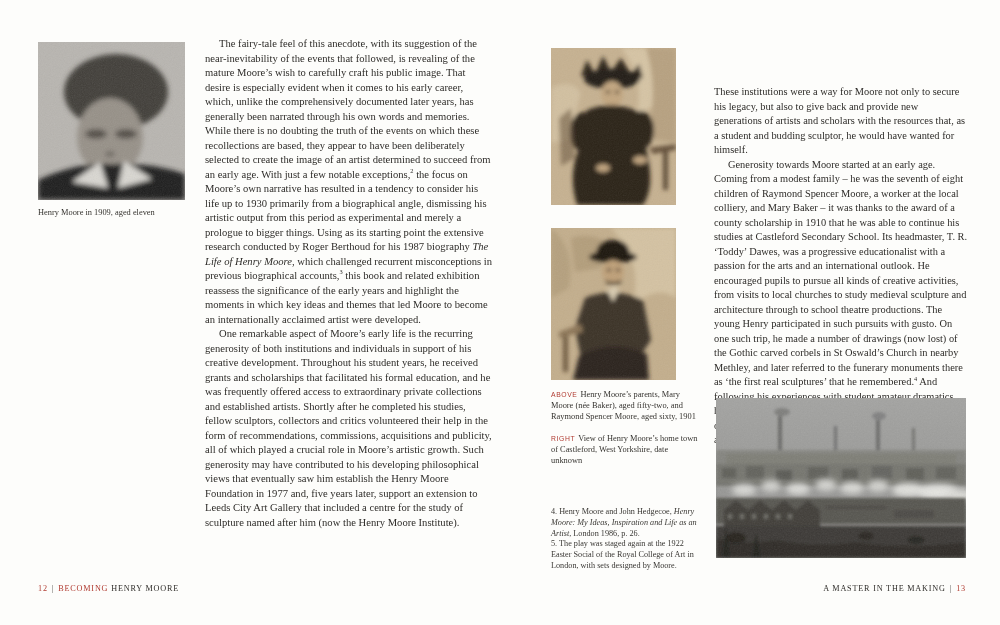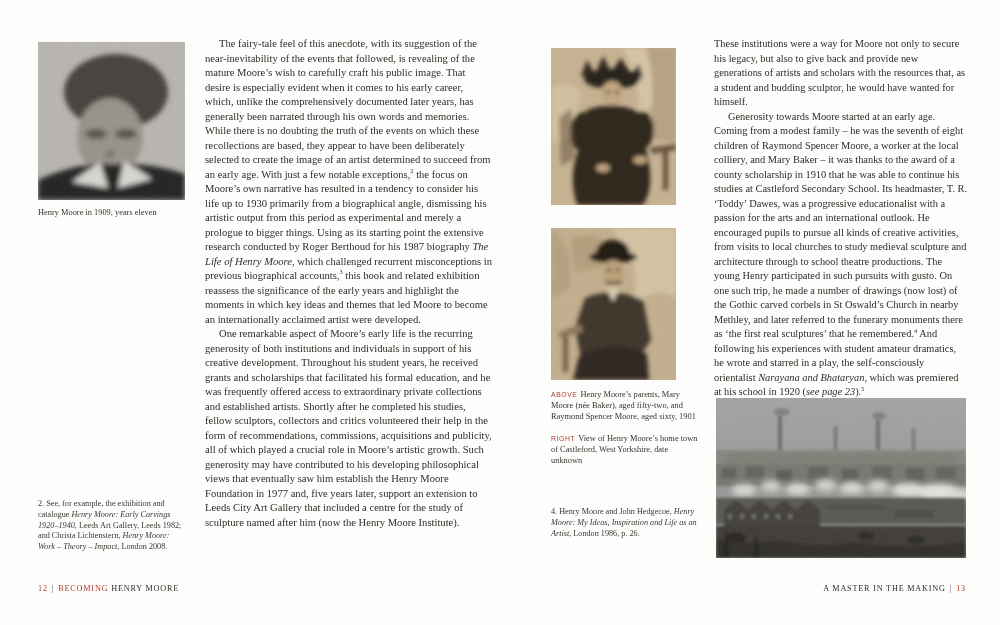--- a/index.html
+++ b/index.html
@@ -7,21 +7,21 @@
     width:1000px;height:625px;position:relative;overflow:hidden;
     background:#fdfdfb;
     font-family:"Liberation Serif","DejaVu Serif",serif;
     color:#2e2c29;
     -webkit-font-smoothing:antialiased;
   }
   .abs{position:absolute;}
   
   .bodycol{font-size:10.6px;line-height:14.5px;text-align:left;}
   .bodycol p{margin:0;text-indent:14px;}
-  .bodycol p.no-indent{text-indent:0;}
+  .bodycol p.no-indent{text-indent:0;margin-top:48px;}
   sup{font-size:0.6em;vertical-align:super;line-height:0;}
   
   .caption{font-size:8.4px;line-height:11px;color:#35332f;}
   .cap-label{
     font-size:6.8px;letter-spacing:0.6px;color:#b03a30;
     font-family:"Liberation Sans","DejaVu Sans",sans-serif;
     margin-right:3px;
   }
   .cap-block{margin-bottom:11px;}
   
@@ -64,24 +64,23 @@
       <ellipse cx="72" cy="112" rx="5" ry="3" fill="#6b655d"></ellipse>
       <path d="M58,126 Q72,132 88,125 L88,130 Q72,136 58,131 Z" fill="#5a544c"></path>
       <path d="M0,158 L0,138 Q40,120 74,122 Q112,120 147,132 L147,158 Z" fill="#1f1d1a"></path>
       <path d="M34,140 L62,120 L70,146 Z" fill="#d9d7d1"></path>
       <path d="M114,137 L86,119 L80,146 Z" fill="#d9d7d1"></path>
     </g>
     <rect width="147" height="158" filter="url(#noiseA)" opacity="0.14"></rect>
   </svg>
 </div>
 
-<div class="abs caption" style="left:38px;top:207px;width:170px;">Henry Moore in 1909, years eleven</div>
+<div class="abs caption" style="left:38px;top:207px;width:170px;">Henry Moore in 1909, aged eleven</div>
 
 <div class="abs footnotes" style="left:38px;top:499px;width:150px;">
-  <p class="fn">2. See, for example, the exhibition and catalogue <i>Henry Moore: Early Carvings 1920–1940</i>, Leeds Art Gallery, Leeds 1982; and Christa Lichtenstern, <i>Henry Moore: Work – Theory – Impact</i>, London 2008.</p>
 </div>
 
 <div class="abs bodycol" style="left:205px;top:37px;width:288px;">
   <p>The fairy-tale feel of this anecdote, with its suggestion of the near-inevitability of the events that followed, is revealing of the mature Moore’s wish to carefully craft his public image. That desire is especially evident when it comes to his early career, which, unlike the comprehensively documented later years, has generally been narrated through his own words and memories. While there is no doubting the truth of the events on which these recollections are based, they appear to have been deliberately selected to create the image of an artist determined to succeed from an early age. With just a few notable exceptions,<sup>2</sup> the focus on Moore’s own narrative has resulted in a tendency to consider his life up to 1930 primarily from a biographical angle, dismissing his artistic output from this period as experimental and merely a prologue to bigger things. Using as its starting point the extensive research conducted by Roger Berthoud for his 1987 biography <i>The Life of Henry Moore</i>, which challenged recurrent misconceptions in previous biographical accounts,<sup>3</sup> this book and related exhibition reassess the significance of the early years and highlight the moments in which key ideas and themes that led Moore to become an internationally acclaimed artist were developed.</p>
   <p>One remarkable aspect of Moore’s early life is the recurring generosity of both institutions and individuals in support of his creative development. Throughout his student years, he received grants and scholarships that facilitated his formal education, and he was frequently offered access to extraordinary private collections and established artists. Shortly after he completed his studies, fellow sculptors, collectors and critics volunteered their help in the form of recommendations, commissions, acquisitions and publicity, all of which played a crucial role in Moore’s artistic growth. Such generosity may have contributed to his developing philosophical views that eventually saw him establish the Henry Moore Foundation in 1977 and, five years later, support an extension to Leeds City Art Gallery that included a centre for the study of sculpture named after him (now the Henry Moore Institute).</p>
 </div>
 
 <div class="abs folio" style="left:38px;top:584px;">
   <span class="red">12</span><span class="bar">|</span><span class="red">BECOMING</span>
   <span>HENRY MOORE</span>
@@ -157,20 +156,21 @@
   <div class="caption cap-block">
     <span class="cap-label">ABOVE</span><span>Henry Moore’s parents, Mary Moore (née Baker), aged fifty-two, and Raymond Spencer Moore, aged sixty, 1901</span>
   </div>
   <div class="caption cap-block">
     <span class="cap-label">RIGHT</span><span>View of Henry Moore’s home town of Castleford, West Yorkshire, date unknown</span>
   </div>
 </div>
 
 <div class="abs footnotes" style="left:551px;top:507px;width:155px;">
   <p class="fn">4. Henry Moore and John Hedgecoe, <i>Henry Moore: My Ideas, Inspiration and Life as an Artist</i>, London 1986, p. 26.</p>
+  <p class="fn">5. The play was staged again at the 1922 Easter Social of the Royal College of Art in London, with sets designed by Moore.</p>
 </div>
 
 <div class="abs bodycol" style="left:714px;top:37px;width:254px;font-size:10.4px;">
   <p class="no-indent">These institutions were a way for Moore not only to secure his legacy, but also to give back and provide new generations of artists and scholars with the resources that, as a student and budding sculptor, he would have wanted for himself.</p>
   <p>Generosity towards Moore started at an early age. Coming from a modest family – he was the seventh of eight children of Raymond Spencer Moore, a worker at the local colliery, and Mary Baker – it was thanks to the award of a county scholarship in 1910 that he was able to continue his studies at Castleford Secondary School. Its headmaster, T. R. ‘Toddy’ Dawes, was a progressive educationalist with a passion for the arts and an international outlook. He encouraged pupils to pursue all kinds of creative activities, from visits to local churches to study medieval sculpture and architecture through to school theatre productions. The young Henry participated in such pursuits with gusto. On one such trip, he made a number of drawings (now lost) of the Gothic carved corbels in St Oswald’s Church in nearby Methley, and later referred to the funerary monuments there as ‘the first real sculptures’ that he remembered.<sup>4</sup> And following his experiences with student amateur dramatics, he wrote and starred in a play, the self-consciously orientalist <i>Narayana and Bhataryan</i>, which was premiered at his school in 1920 (<i>see page 23</i>).<sup>5</sup></p>
 </div>
 
 <div class="abs photo" style="left:716px;top:398px;width:250px;height:160px;">
   <svg viewBox="0 0 250 160" preserveAspectRatio="none">
     <defs>

